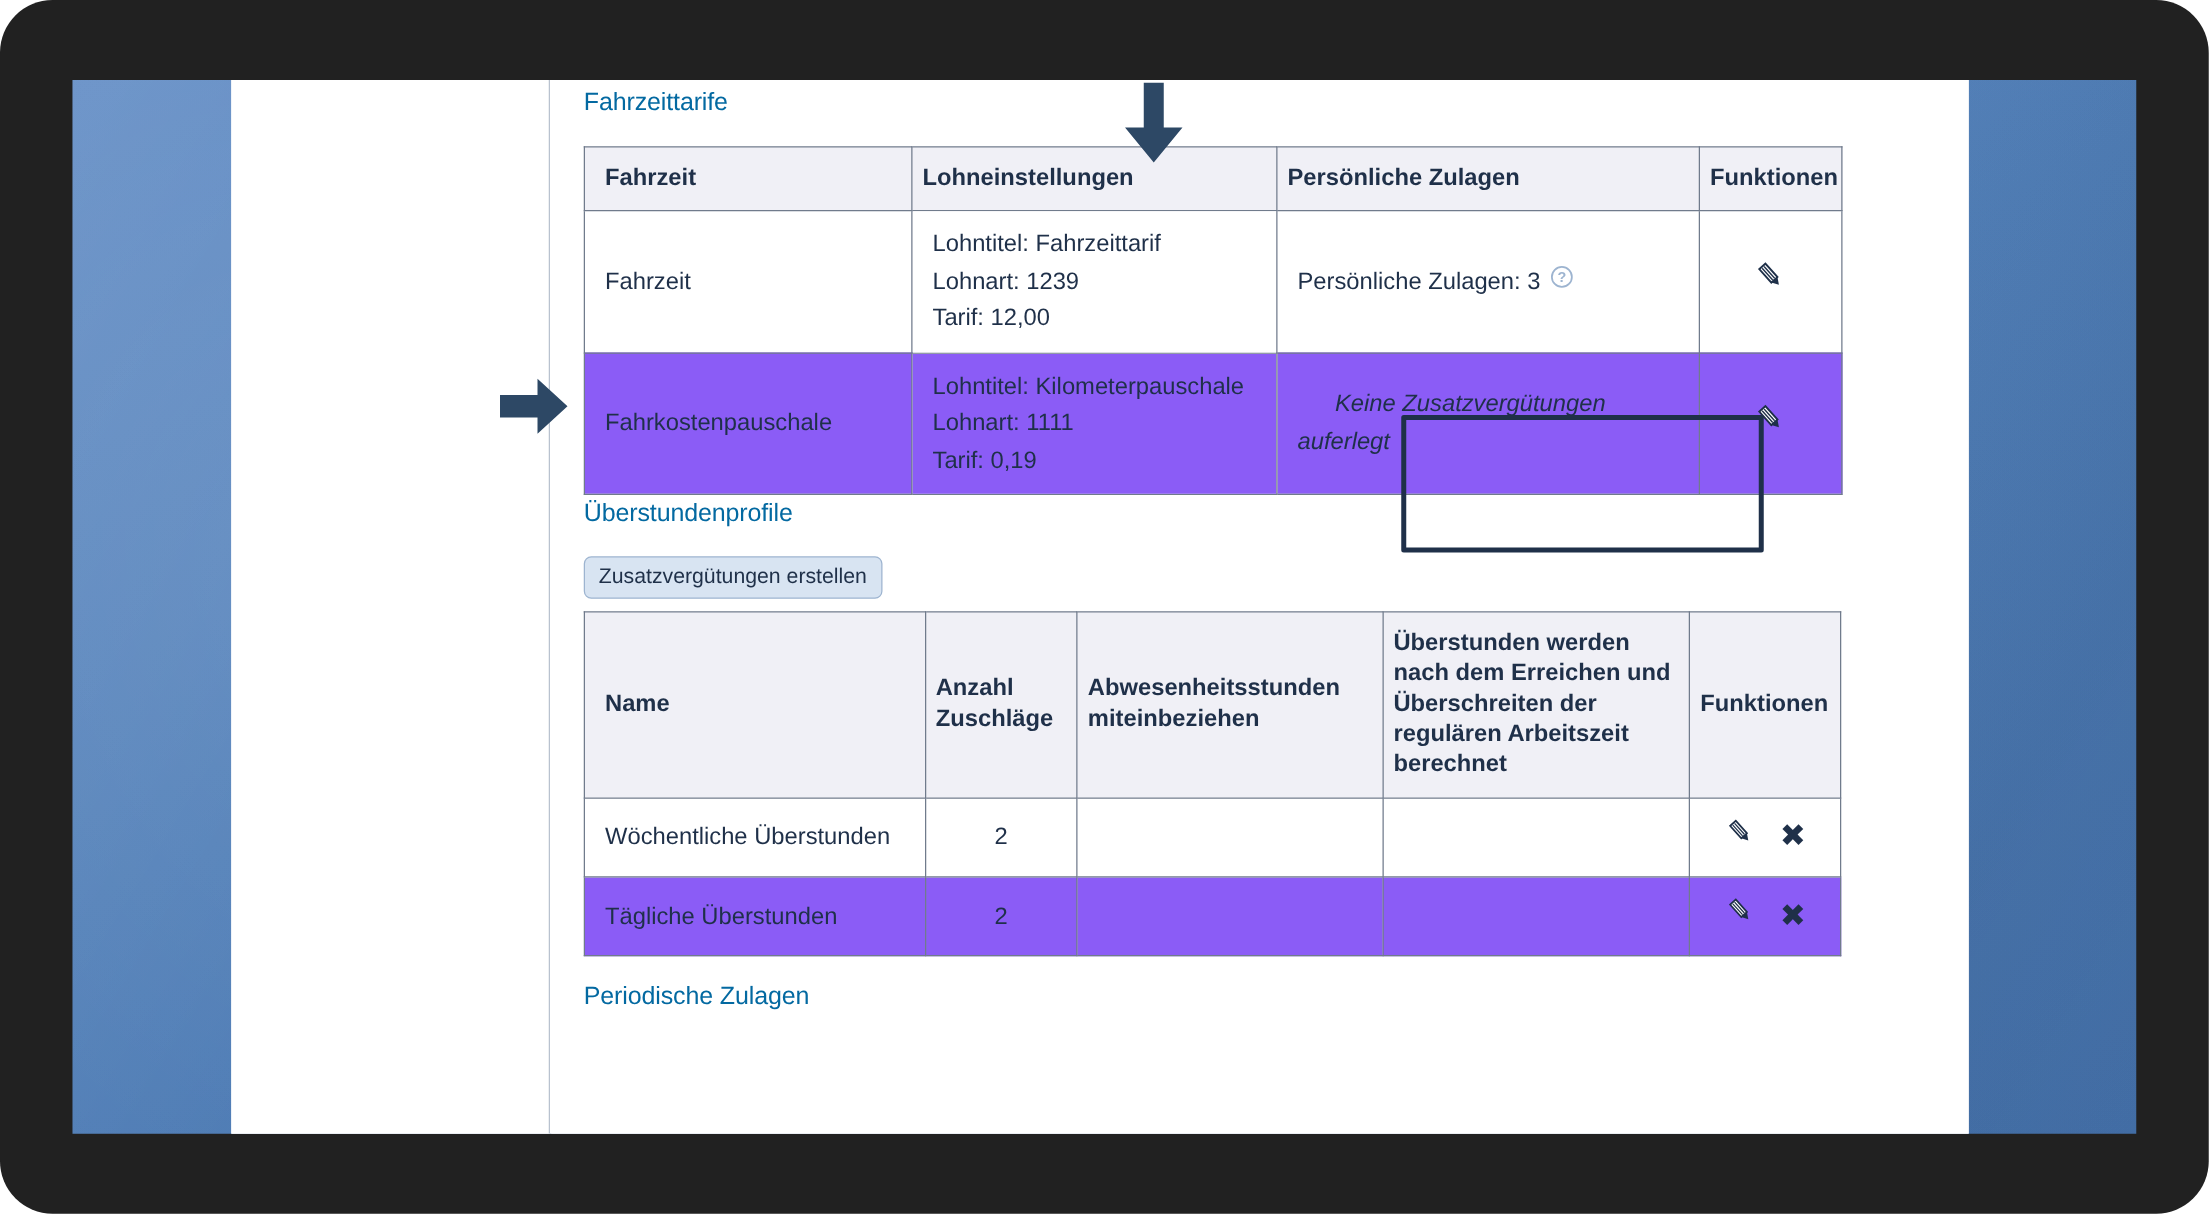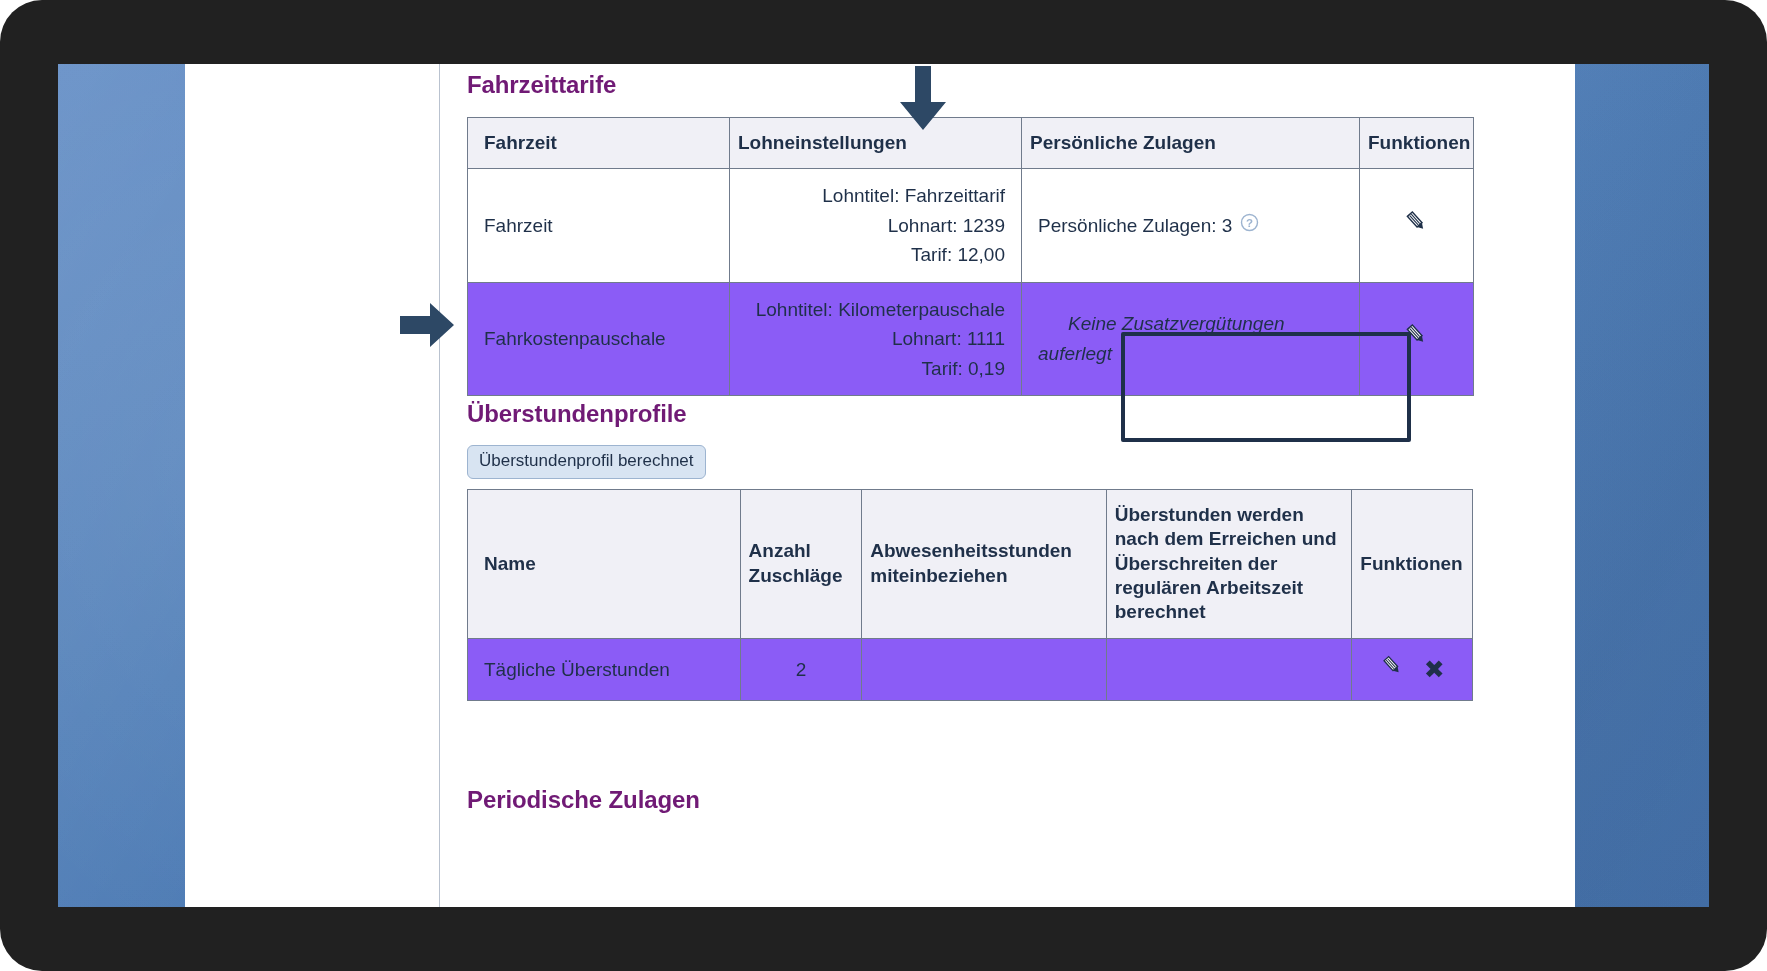--- a/index.html
+++ b/index.html
@@ -75,23 +75,23 @@
   #content-pane {
     position: absolute;
     left: 256px; top: 0;
     width: 1134px; height: 843px;
     background: #ffffff;
     padding: 0;
   }
 
   
   .section-heading {
-    color: #701a75;
-    font-size: 24px;
-    font-weight: bold;
+    color: #0369a1;
+    font-size: 20px;
+    font-weight: normal;
     letter-spacing: -0.1px;
   }
   #heading-fahrzeittarife { position: absolute; left: 26px; top: 7px; }
   #heading-ueberstundenprofile { position: absolute; left: 26px; top: 336px; }
   #heading-periodische-zulagen { position: absolute; left: 26px; top: 722px; }
 
   
   table.data-table {
     position: absolute;
     border-collapse: collapse;
@@ -119,21 +119,21 @@
     vertical-align: middle;
     padding: 12px 16px;
     line-height: 1.55;
   }
   tr.row-white td { background: #ffffff; }
   tr.row-tint  td { background: #8b5cf6; }
 
   
   #table-fahrzeittarife { left: 26px; top: 53px; width: 1006px; border-radius: 11px; }
   #table-fahrzeittarife td.cell-lohn { position: relative; }
-  .lohn-line { display: block; white-space: nowrap; text-align: right; }
+  .lohn-line { display: block; white-space: nowrap; }
   .zulagen-cell { display: flex; align-items: center; gap: 8px; }
   .italic-note { font-style: italic; margin-left: 30px; }
 
   
   #highlight-box {
     position: absolute;
     left: 680px; top: 268px;
     width: 290px; height: 110px;
     border: 4px solid #1f3049;
     border-radius: 2px;
@@ -266,40 +266,59 @@
             </span>
           </td>
         </tr>
       </tbody>
     </table>
 
     <div id="highlight-box"></div>
 
     <div class="section-heading" id="heading-ueberstundenprofile">Überstundenprofile</div>
 
-    <button id="btn-ueberstundenprofil-erstellen">Überstundenprofil berechnet</button>
+    <button id="btn-ueberstundenprofil-erstellen">Zusatzvergütungen erstellen</button>
 
     <table class="data-table" id="table-ueberstundenprofile">
       <colgroup>
         <col style="width:262px">
         <col style="width:117px">
         <col style="width:235px">
         <col style="width:236px">
         <col style="width:116px">
       </colgroup>
       <thead>
         <tr>
           <th class="align-left">Name</th>
           <th>Anzahl Zuschläge</th>
           <th>Abwesenheitsstunden miteinbeziehen</th>
           <th>Überstunden werden nach dem Erreichen und Überschreiten der regulären Arbeitszeit berechnet</th>
           <th>Funktionen</th>
         </tr>
       </thead>
       <tbody>
+        <tr class="row-white">
+          <td>Wöchentliche Überstunden</td>
+          <td class="num-cell">2</td>
+          <td></td>
+          <td></td>
+          <td class="fn-cell">
+            <span class="icon-pencil">
+              <svg width="25" height="25" viewBox="0 0 27 27" aria-hidden="true">
+                <g transform="rotate(-42 13.5 13.5)">
+                  <rect x="10.2" y="3.6" width="6.6" height="14.4" fill="#ffffff" stroke="#1f3049" stroke-width="1.5"></rect>
+                  <line x1="12.4" y1="4.6" x2="12.4" y2="17.2" stroke="#1f3049" stroke-width="1.1"></line>
+                  <line x1="14.5" y1="4.6" x2="14.5" y2="17.2" stroke="#1f3049" stroke-width="1.1"></line>
+                  <polygon points="10.2,18 16.8,18 13.5,23.4" fill="#1f3049"></polygon>
+                </g>
+              </svg>
+            </span>
+            <span class="icon-x">✖</span>
+          </td>
+        </tr>
         <tr class="row-tint">
           <td>Tägliche Überstunden</td>
           <td class="num-cell">2</td>
           <td></td>
           <td></td>
           <td class="fn-cell">
             <span class="icon-pencil">
               <svg width="25" height="25" viewBox="0 0 27 27" aria-hidden="true">
                 <g transform="rotate(-42 13.5 13.5)">
                   <rect x="10.2" y="3.6" width="6.6" height="14.4" fill="#ffffff" stroke="#1f3049" stroke-width="1.5"></rect>

